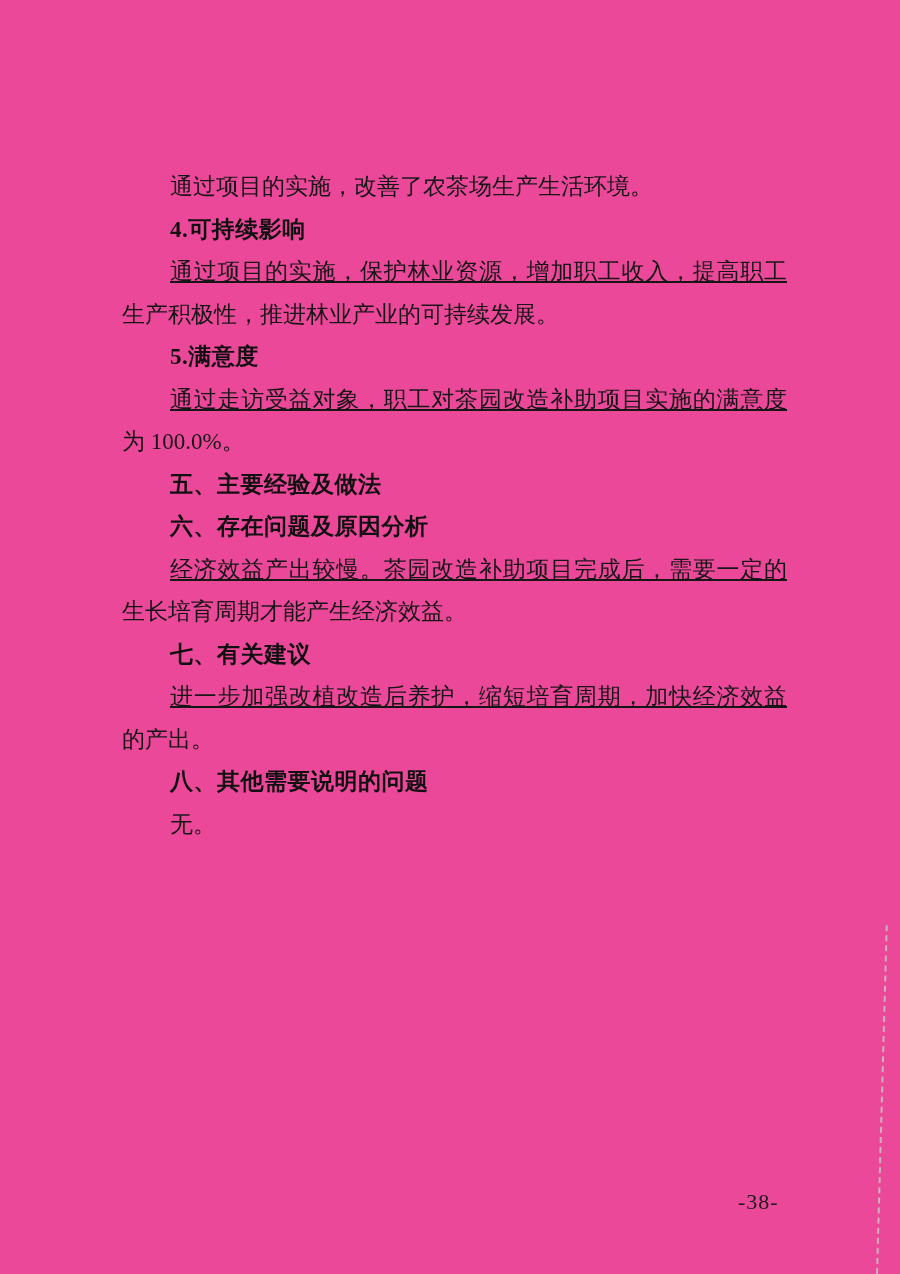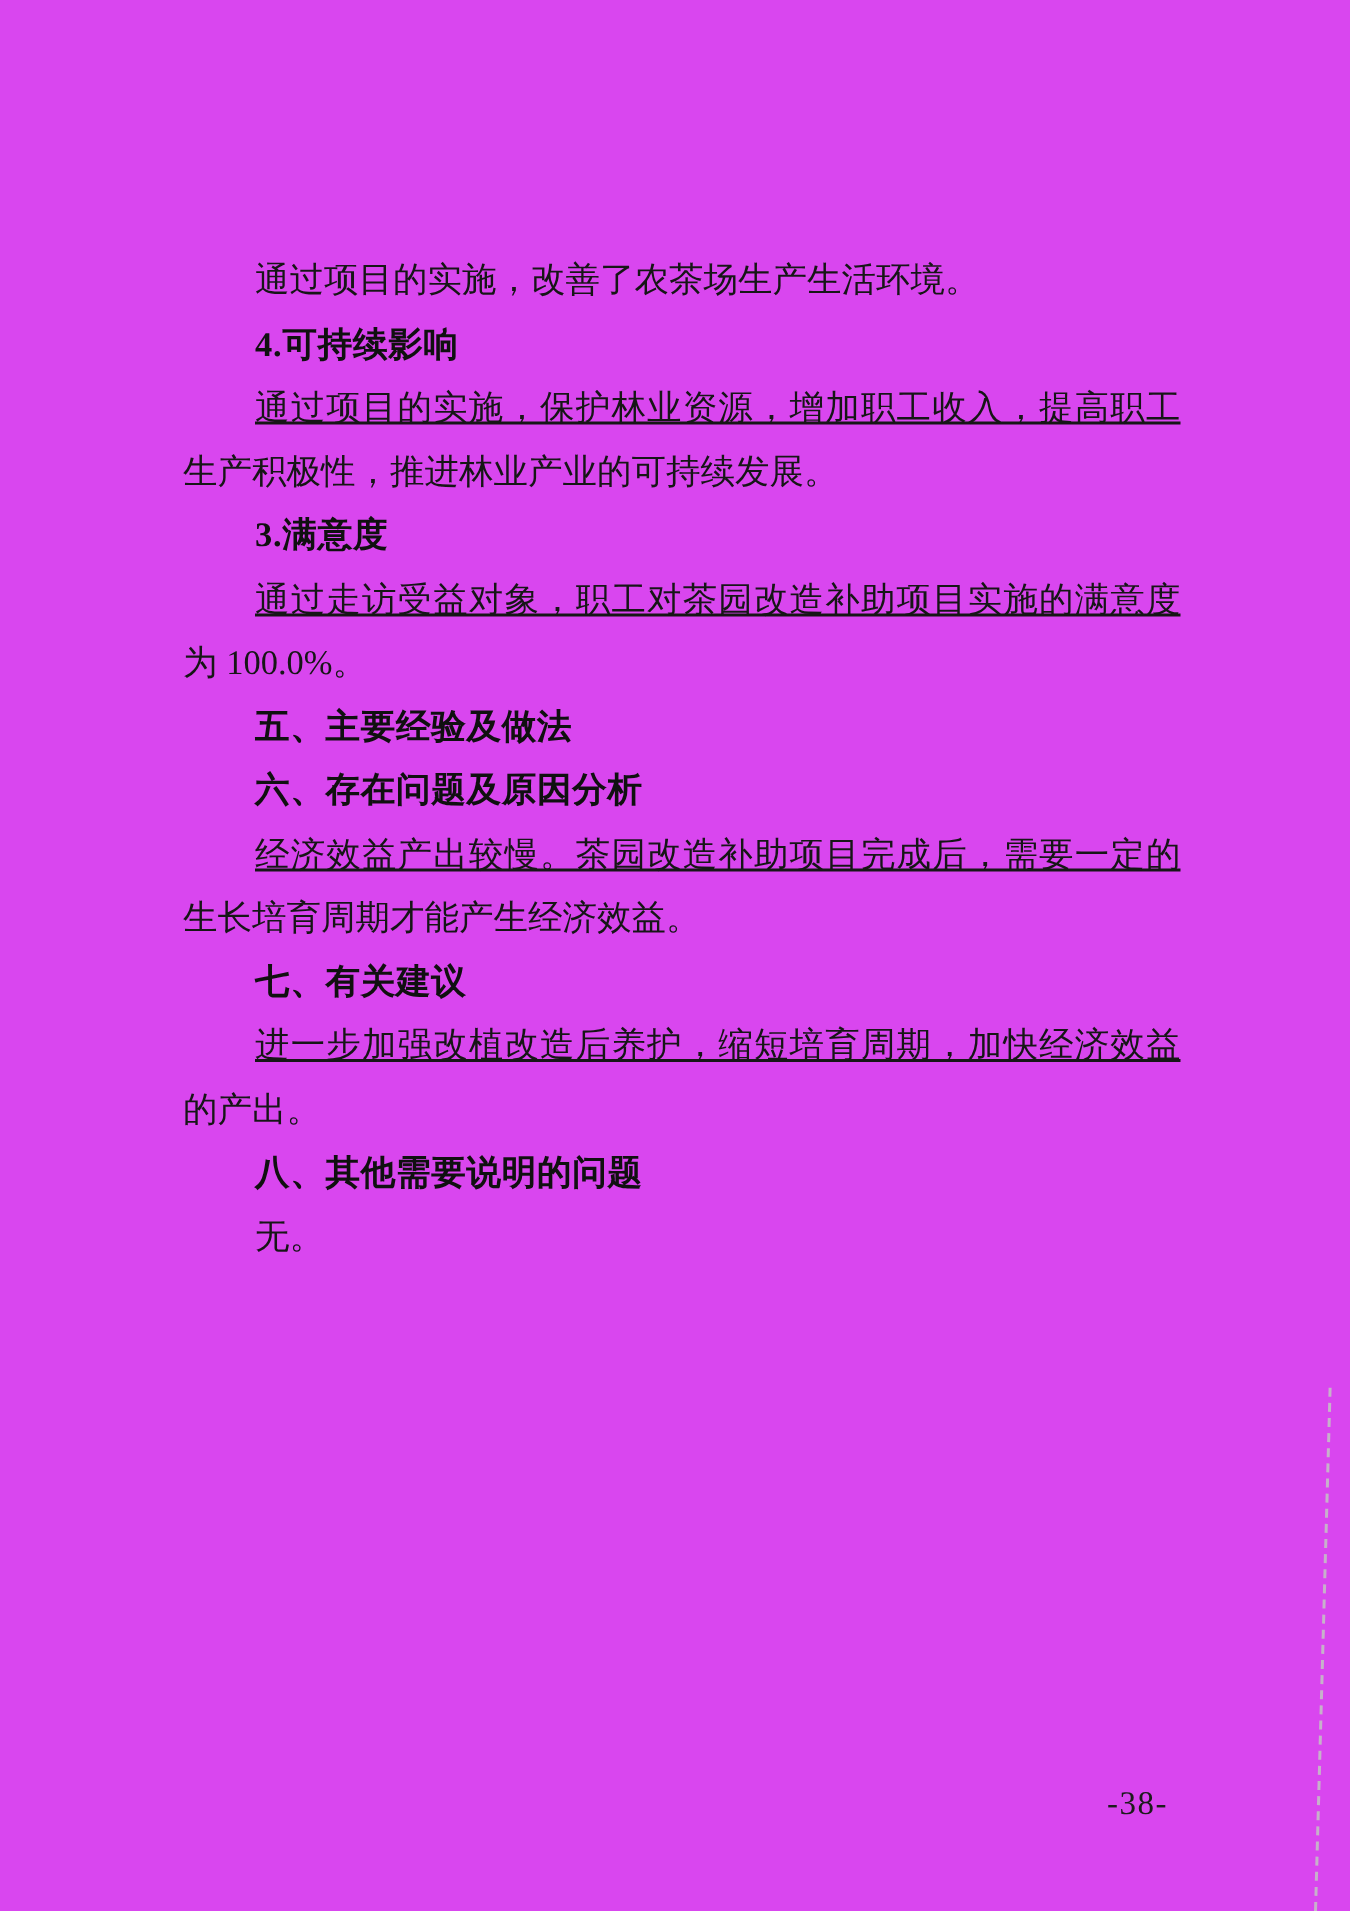--- a/index.html
+++ b/index.html
@@ -4,21 +4,21 @@
 <style>
   html, body {
     margin: 0;
     padding: 0;
     background: #ffffff;
   }
   .page {
     position: relative;
     width: 900px;
     height: 1274px;
-    background: #d946ef;
+    background: #ec4899;
     overflow: hidden;
     font-family: "Liberation Serif", "DejaVu Serif", serif;
     color: #161616;
   }
   .content {
     position: absolute;
     left: 122px;
     top: 166px;
     width: 665px;
     font-size: 23px;
@@ -80,21 +80,21 @@
     <div>
       <span class="ln hd ind">4.可持续影响</span>
     </div>
 
     <div>
       <span class="ln ind j">通过项目的实施，保护林业资源，增加职工收入，提高职工</span>
       <span class="ln">生产积极性，推进林业产业的可持续发展。</span>
     </div>
 
     <div>
-      <span class="ln hd ind">3.满意度</span>
+      <span class="ln hd ind">5.满意度</span>
     </div>
 
     <div>
       <span class="ln ind j">通过走访受益对象，职工对茶园改造补助项目实施的满意度</span>
       <span class="ln">为 100.0%。</span>
     </div>
 
     <div>
       <span class="ln hd ind">五、主要经验及做法</span>
     </div>

